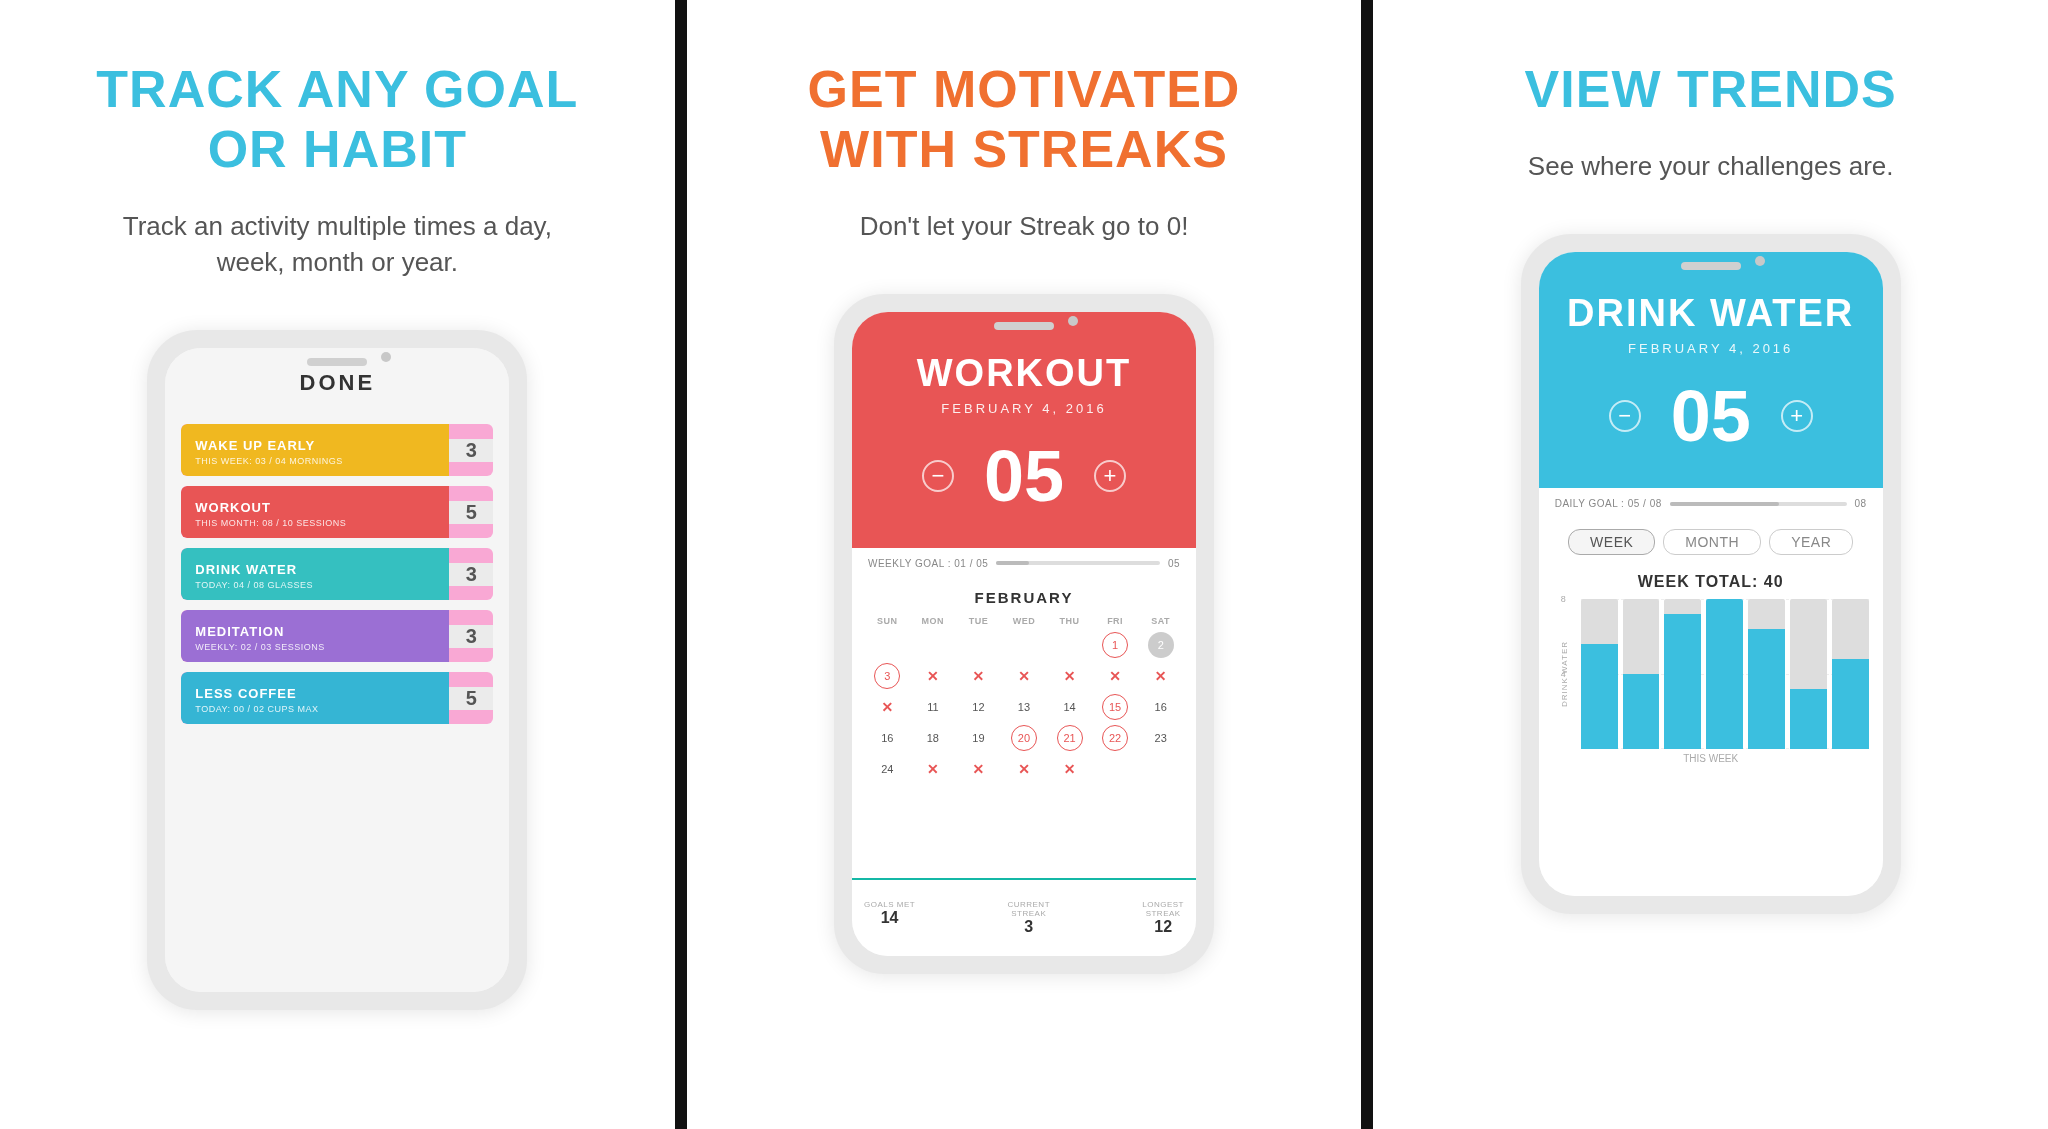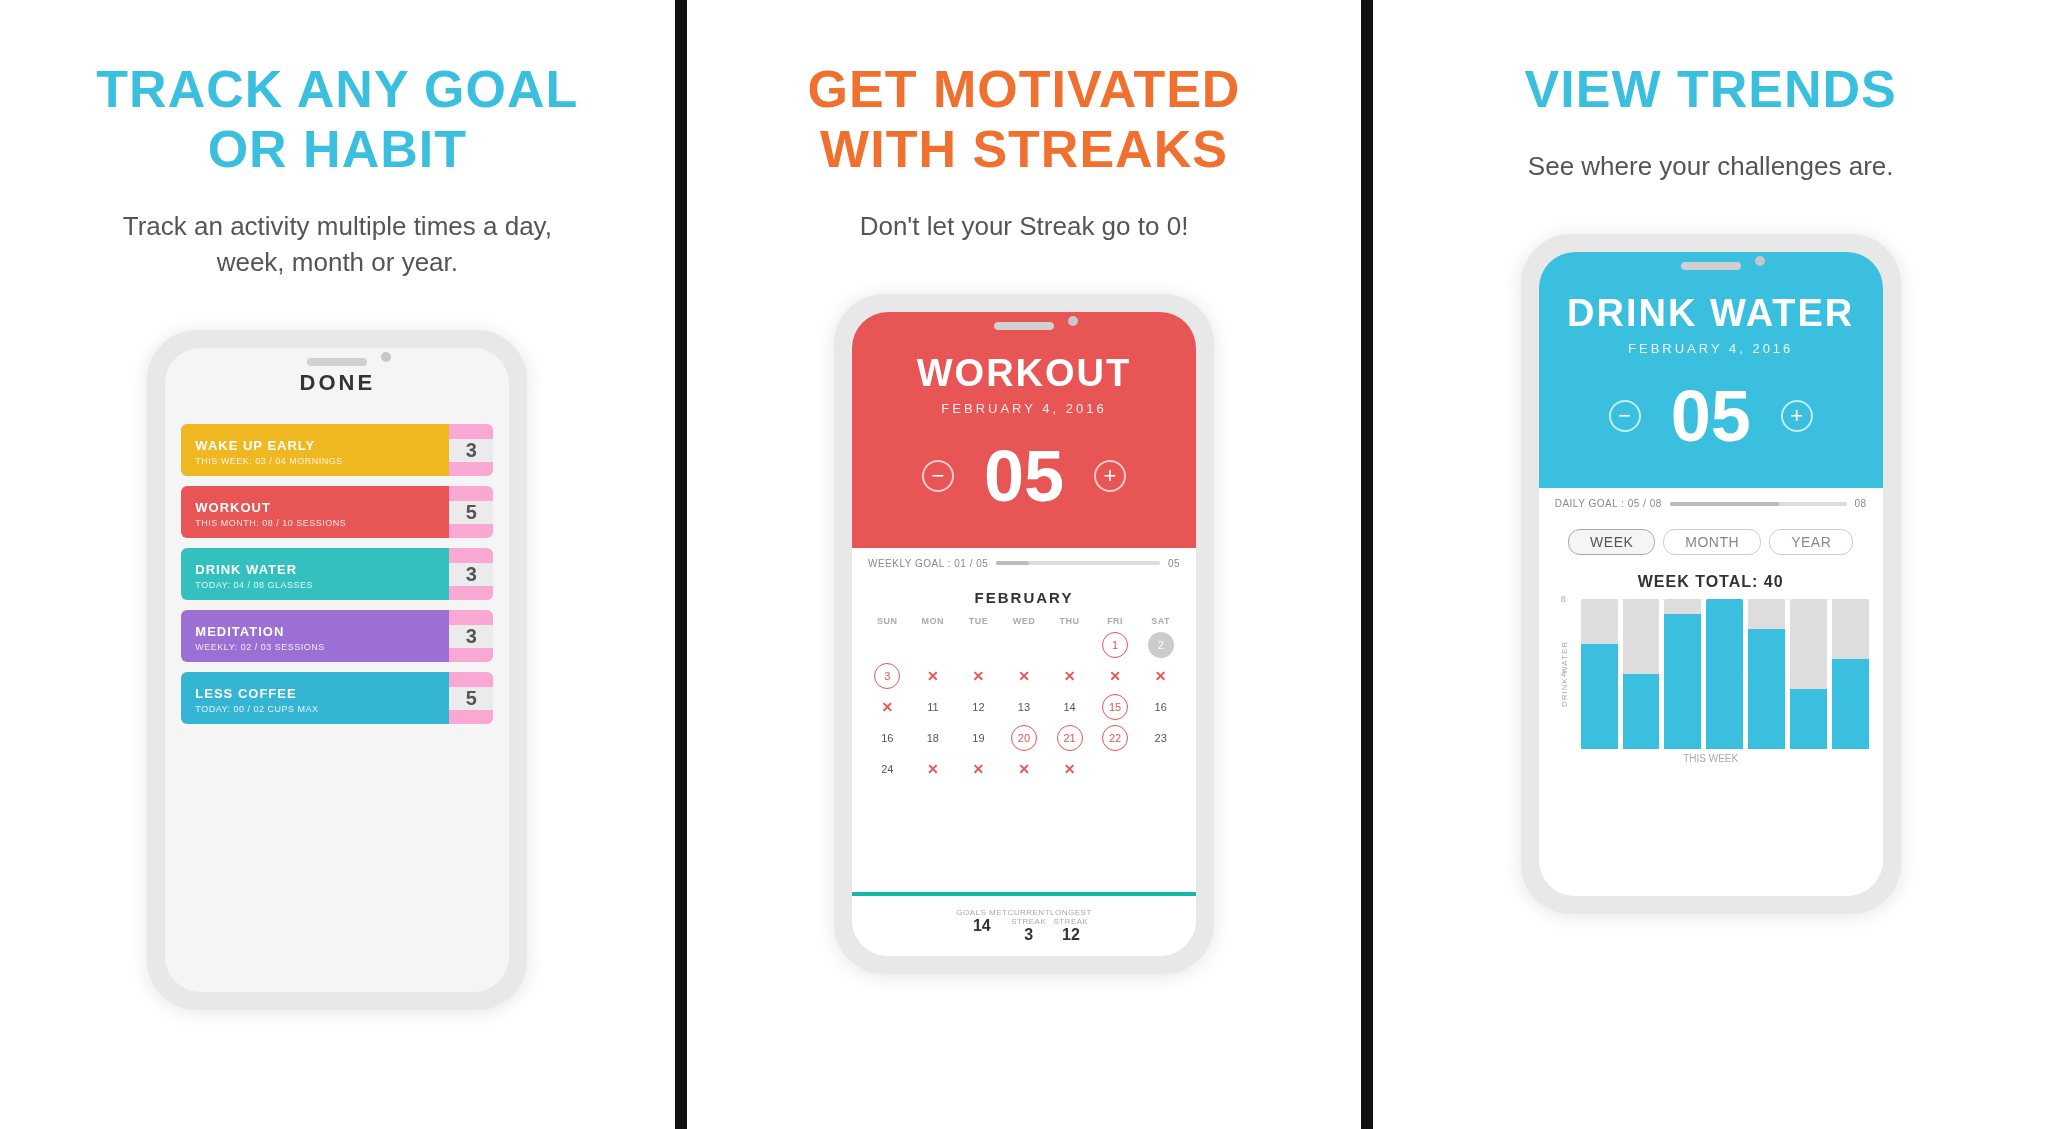--- a/index.html
+++ b/index.html
@@ -299,24 +299,24 @@
       font-weight: 900;
     }
 
     .cal-day.gray-circle .day-circle {
       background: #ccc;
       color: white;
     }
 
     .streak-stats {
       display: flex;
-      justify-content: center;
-      padding: 12px 12px;
+      justify-content: space-between;
+      padding: 20px 12px;
       background: white;
-      border-top: 4px solid #14b8a6;
+      border-top: 2px solid #14b8a6;
     }
 
     .stat-item {
       text-align: center;
     }
 
     .stat-label {
       font-size: 8px;
       color: #aaa;
       letter-spacing: 0.5px;

